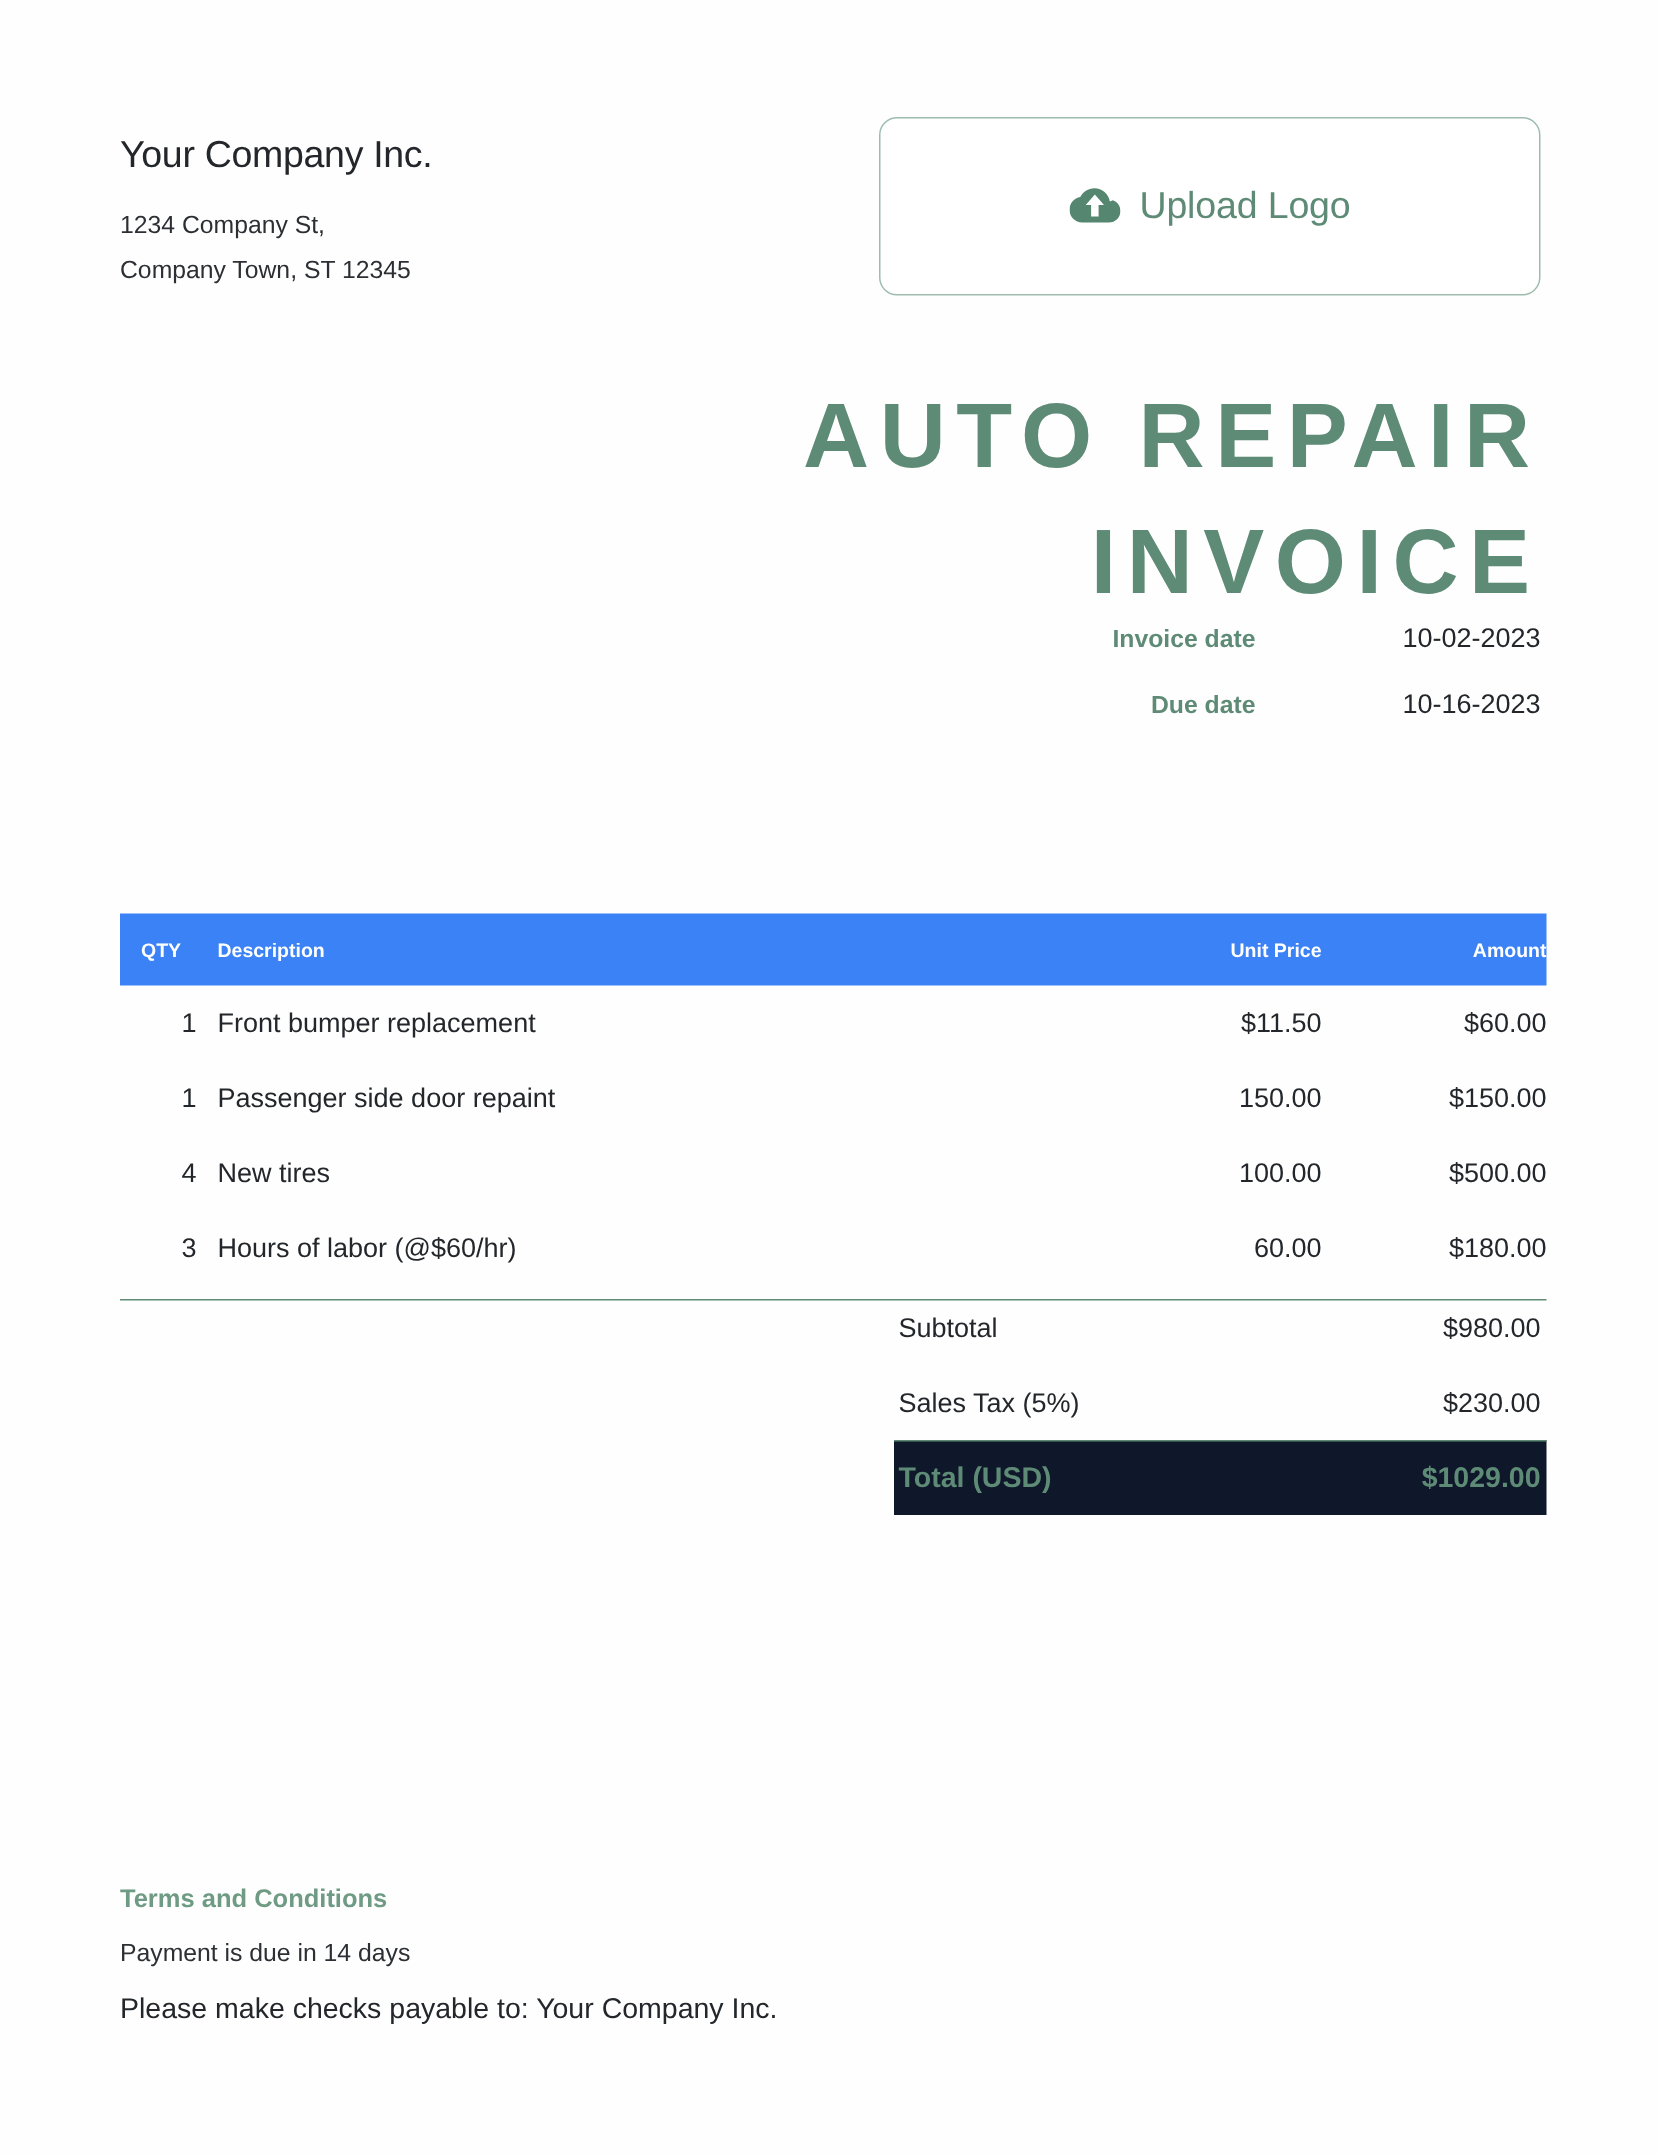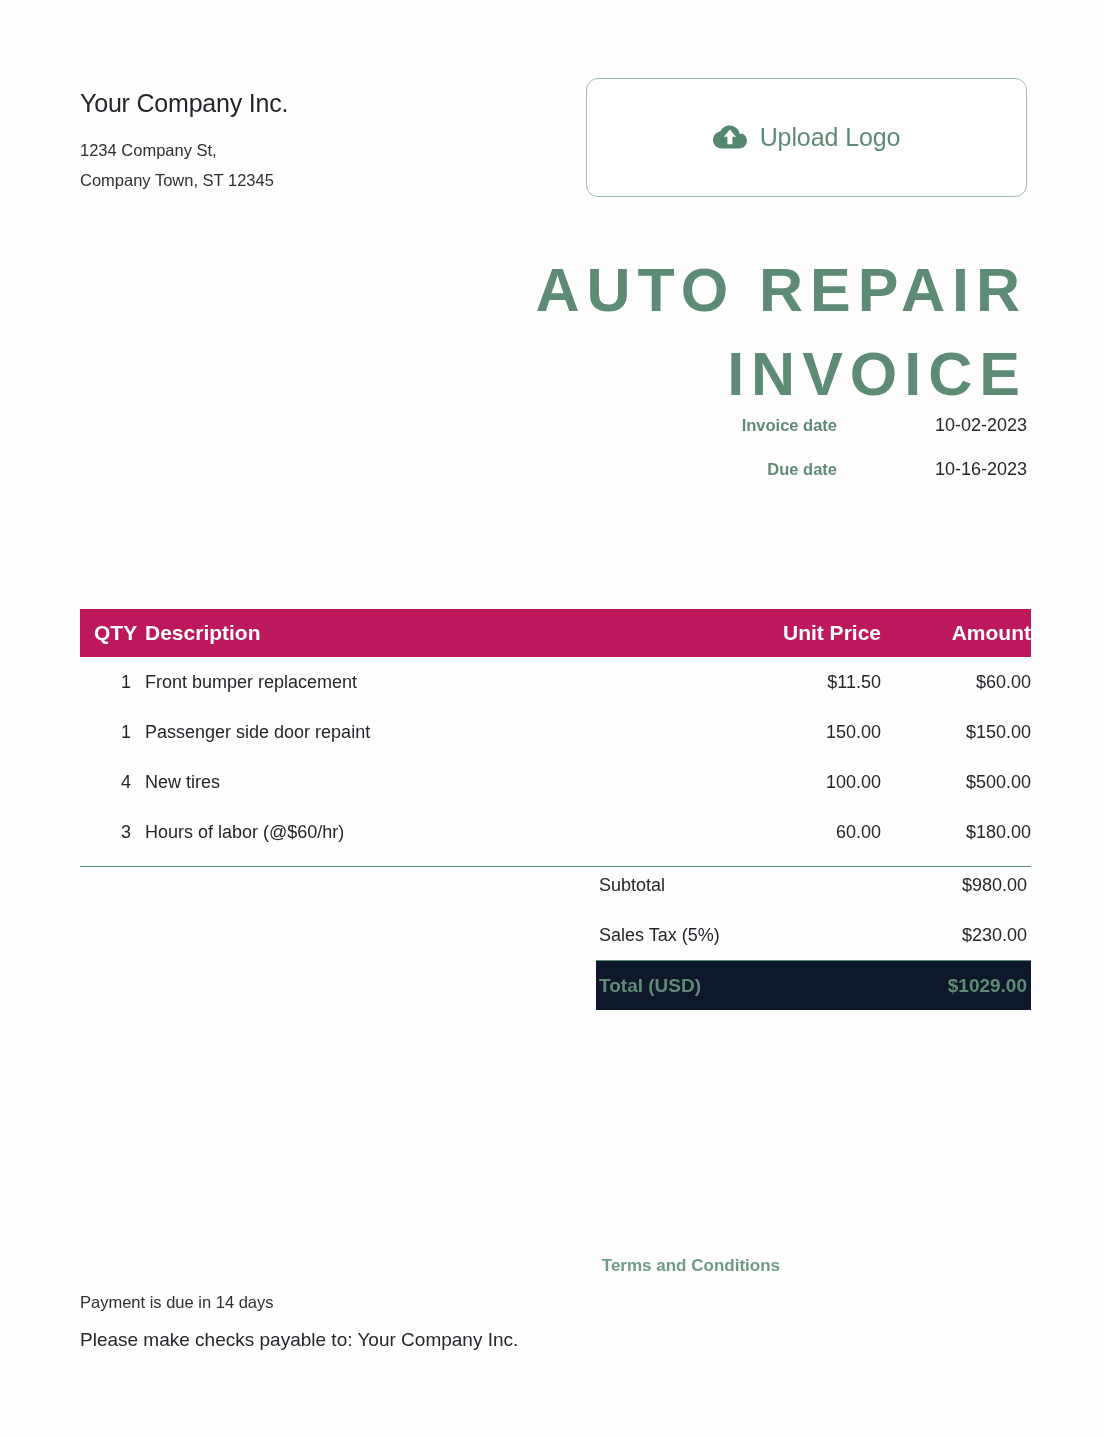--- a/index.html
+++ b/index.html
@@ -142,24 +142,24 @@
   .table {
     position: absolute;
     left: 80px;
     top: 609px;
     width: 951px;
   }
   .thead {
     display: flex;
     align-items: center;
     height: 48px;
-    background: #be185d;
+    background: #3b82f6;
     color: #ffffff;
     font-weight: bold;
-    font-size: 21px;
+    font-size: 13px;
   }
   .col-qty   { width: 51px;  text-align: right; box-sizing: border-box; }
   .col-desc  { flex: 1;      text-align: left;  padding-left: 14px; box-sizing: border-box; }
   .col-price { width: 160px; text-align: right; box-sizing: border-box; }
   .col-amt   { width: 150px; text-align: right; padding-right: 0px; box-sizing: border-box; }
   .thead .col-qty { padding-left: 14px; text-align: left; width: 65px; }
   .thead .col-desc { padding-left: 0px; }
 
   .trow {
     display: flex;
@@ -203,21 +203,20 @@
   .terms {
     position: absolute;
     left: 80px;
     top: 1256px;
     width: 700px;
   }
   .terms-title {
     font-size: 17px;
     font-weight: bold;
     color: #6f9b84;
-    text-align: right;
   }
   .terms-line1 {
     margin-top: 17px;
     font-size: 16.5px;
     color: #2c3034;
   }
   .terms-line2 {
     margin-top: 17px;
     font-size: 19px;
     color: #23272b;

